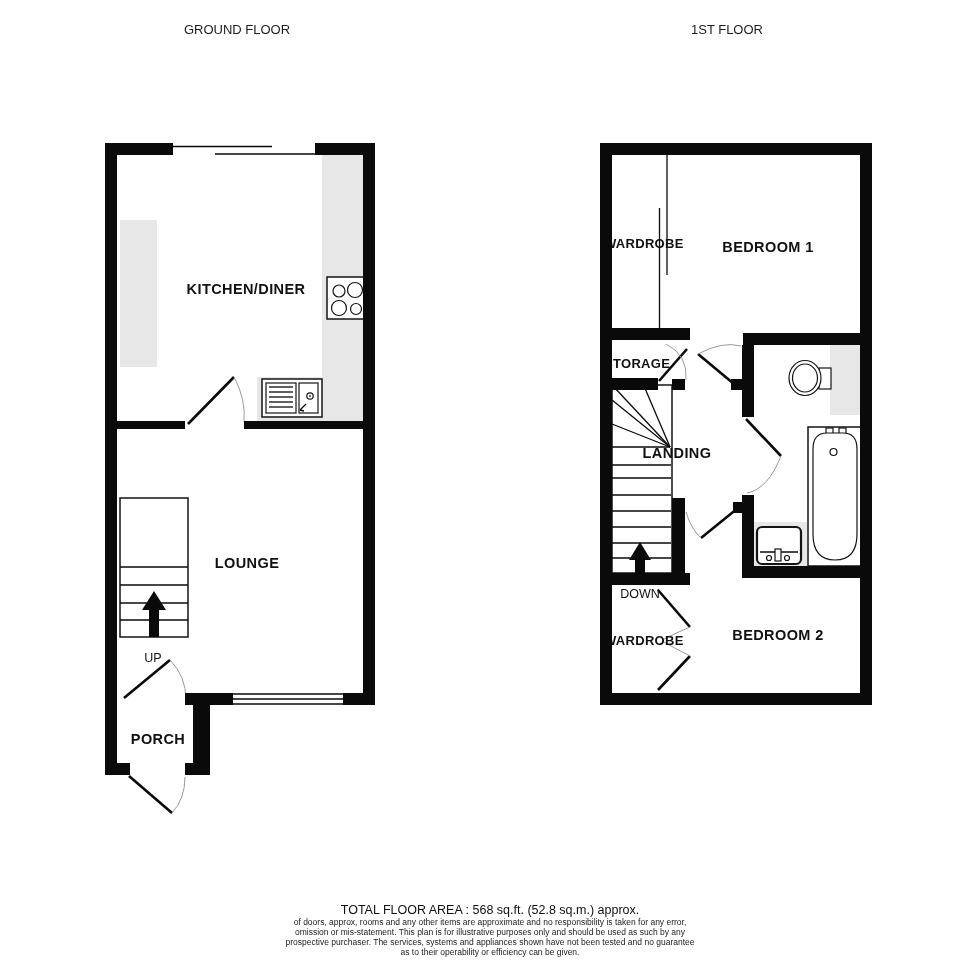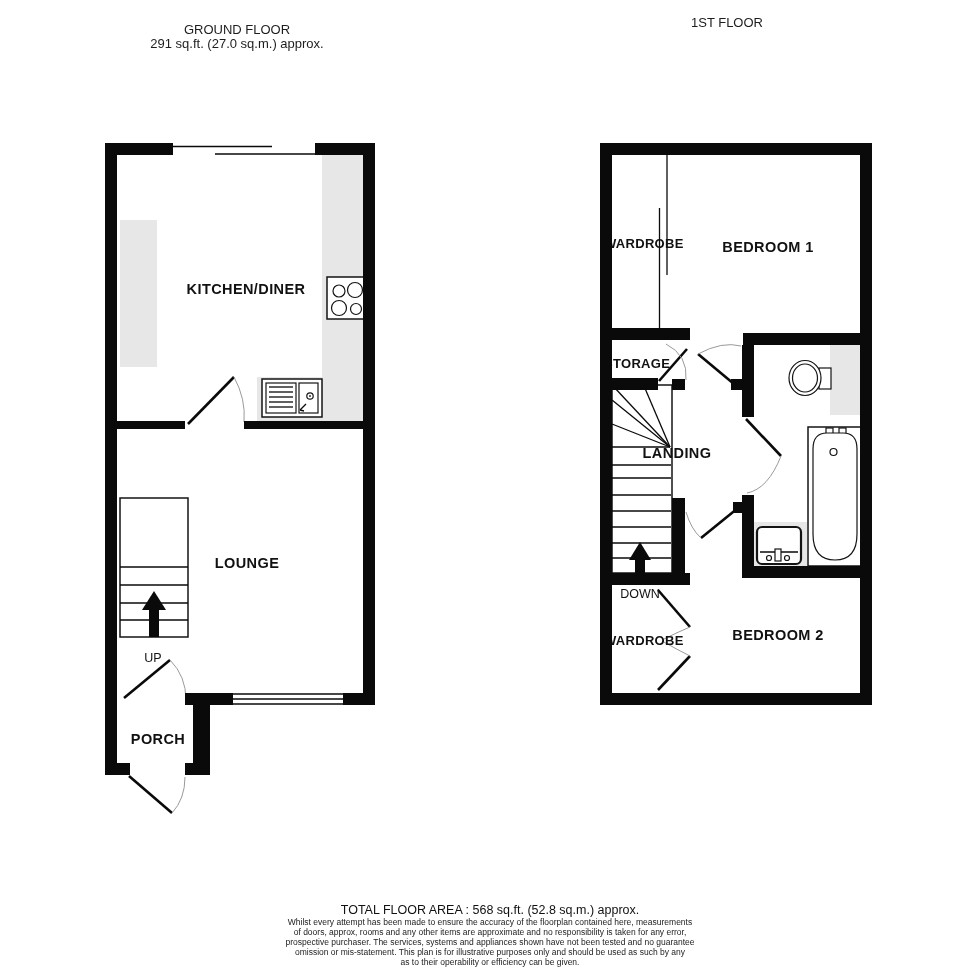--- a/index.html
+++ b/index.html
@@ -19,24 +19,23 @@
   .fixture2{stroke:#141414;stroke-width:1.2;fill:#fff;}
   .leaf{stroke:#0a0a0a;stroke-width:2.6;fill:none;}
   .arc{stroke:#9a9a9a;stroke-width:1;fill:none;}
   .arrow{fill:#0a0a0a;}
 </style>
 </head>
 <body>
 
 <div class="plan-header" style="left:37px;top:23px;width:400px;text-align:center;">
   <div>GROUND FLOOR</div>
-  <div>291 sq.ft. (27.0 sq.m.) approx.</div>
 </div>
 
-<div class="plan-header" style="left:527px;top:16px;width:400px;">
+<div class="plan-header" style="left:527px;top:23px;width:400px;">
   <div>1ST FLOOR</div>
 </div>
 
 <svg width="980" height="968" viewBox="0 0 980 968" style="position:absolute;left:0;top:0;">
 
   <g>
 
     <rect class="counter" x="120" y="220" width="37" height="147"></rect>
     <rect class="counter" x="322" y="155" width="46" height="266"></rect>
     <rect class="counter" x="257" y="377" width="65" height="44"></rect>
@@ -217,20 +216,19 @@
       <rect class="wall" x="731" y="379" width="11" height="11"></rect>
       <rect class="wall" x="742" y="495" width="12" height="83"></rect>
       <rect class="wall" x="742" y="566" width="118" height="12"></rect>
     </g>
   </g>
 </svg>
 
 <div class="footer" style="top:903px;">
   <div class="footer-total">TOTAL FLOOR AREA : 568 sq.ft. (52.8 sq.m.) approx.</div>
   <div class="footer-disclaimer">
-    <div>Whilst every attempt has been made to ensure the accuracy of the floorplan contained here, measurements</div>
     <div>of doors, approx, rooms and any other items are approximate and no responsibility is taken for any error,</div>
+    <div>omission or mis-statement. This plan is for illustrative purposes only and should be used as such by any</div>
     <div>prospective purchaser. The services, systems and appliances shown have not been tested and no guarantee</div>
-    <div>omission or mis-statement. This plan is for illustrative purposes only and should be used as such by any</div>
     <div>as to their operability or efficiency can be given.</div>
 
   </div>
 </div>
 
 </body></html>

